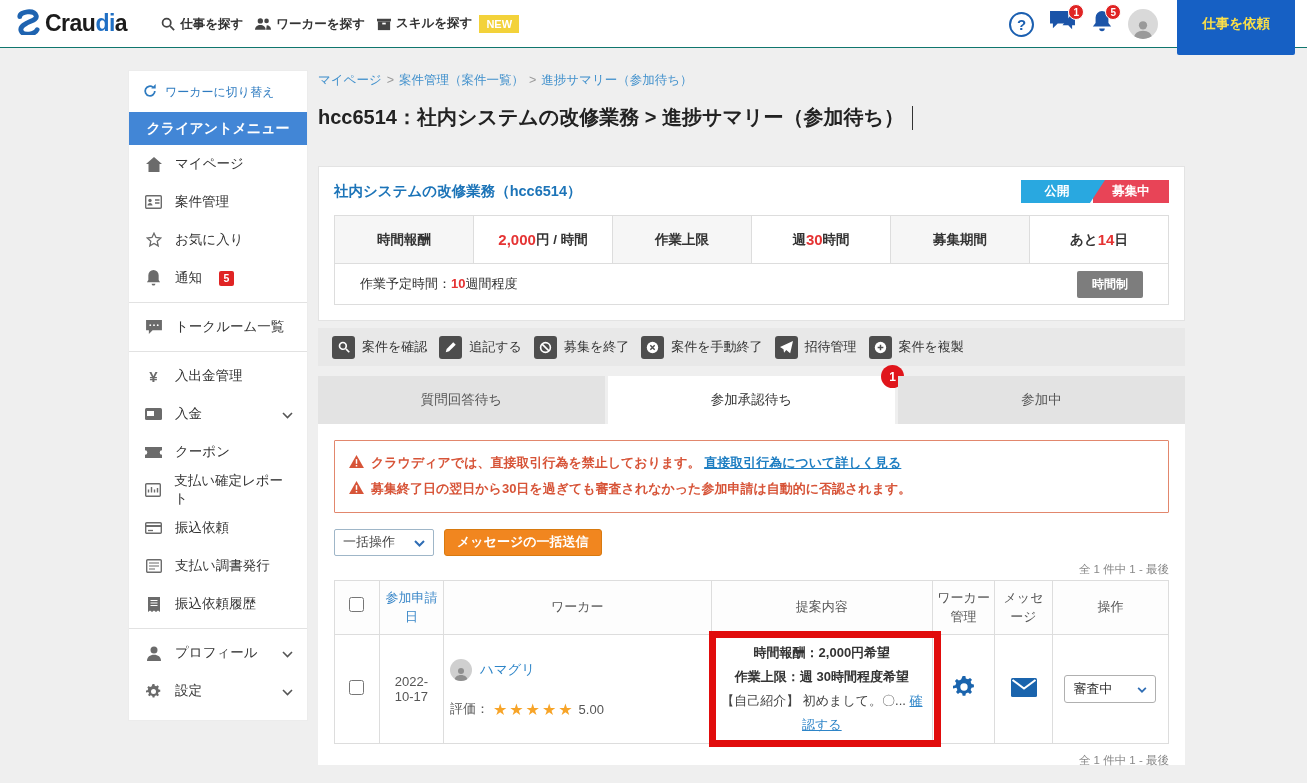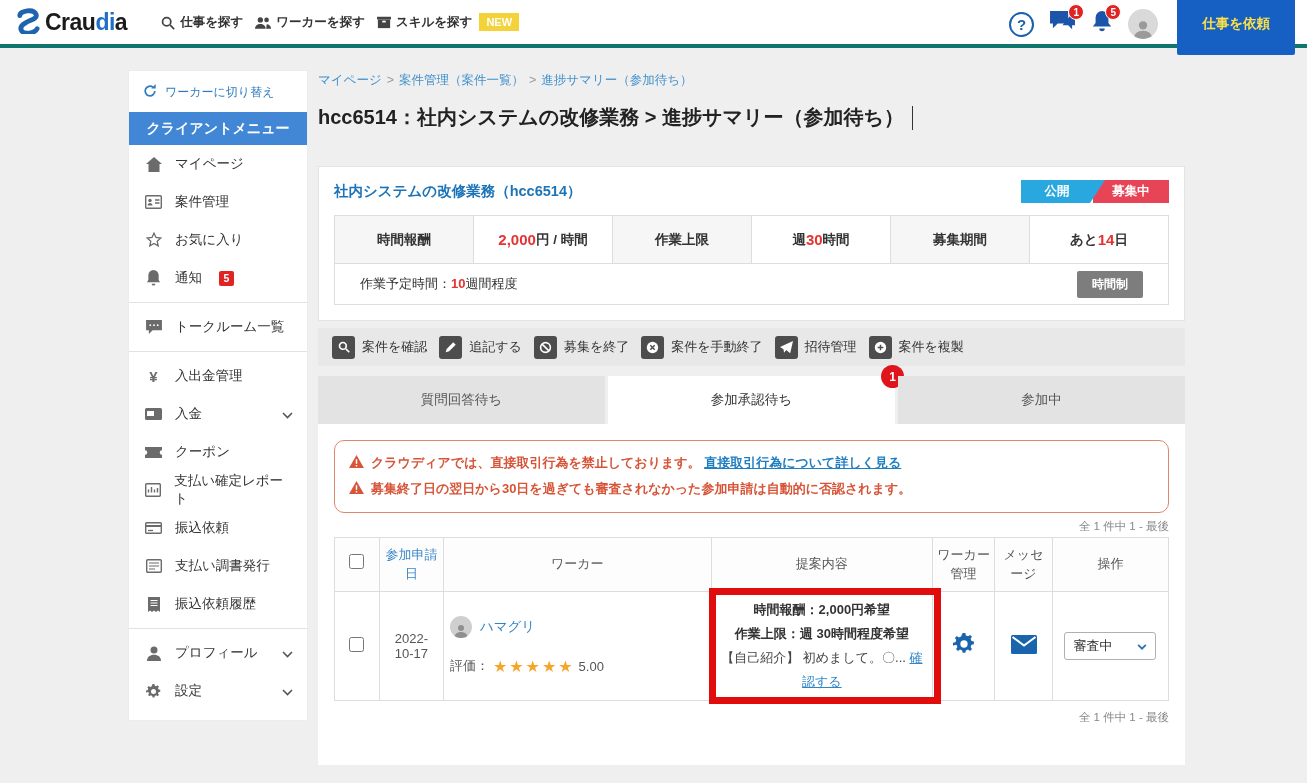--- a/index.html
+++ b/index.html
@@ -5,21 +5,21 @@
   * { margin:0; padding:0; box-sizing:border-box; }
   html,body { width:1307px; height:783px; }
   body {
     position:relative; background:#efefef; overflow:hidden;
     font-family:"Liberation Sans","DejaVu Sans",sans-serif; color:#333;
   }
   a { text-decoration:none; }
 
   
   .topbar { position:absolute; top:0; left:0; width:1307px; height:48px; background:#fff;
-            border-bottom:4px solid #0f766e; display:flex; align-items:center; z-index:50; }
+            border-bottom:1px solid #0f766e; display:flex; align-items:center; z-index:50; }
   .brand { display:flex; align-items:center; margin-left:14px; cursor:pointer; }
   .brand-text { font-size:23px; font-weight:bold; color:#1b1b1b; letter-spacing:-0.5px; margin-left:4px; }
   .brand-text .accent { color:#1f6fc4; }
   .top-nav { display:flex; align-items:flex-end; margin-left:34px; gap:12px; }
   .top-nav-item { display:flex; align-items:center; gap:5px; font-size:12.5px; font-weight:bold; color:#333; cursor:pointer; }
   .top-nav-item svg { display:block; }
   .new-badge { background:#f3d23a; color:#fff; font-size:11px; font-weight:bold; padding:3px 7px; margin-left:2px; }
   .top-right { position:absolute; right:12px; top:0; height:48px; display:flex; align-items:center; gap:15px; }
   .icon-btn { position:relative; cursor:pointer; display:flex; align-items:center; }
   .num-badge { position:absolute; top:-6px; right:-8px; min-width:16px; height:16px; border-radius:8px;
@@ -89,21 +89,21 @@
   .tabs { position:absolute; top:306px; left:0; width:867px; height:48px; display:flex; gap:3px; }
   .tab { flex:1; background:#e3e3e3; color:#555; font-size:13.5px; text-align:center; line-height:48px;
          cursor:pointer; position:relative; }
   .tab.active { background:#fff; color:#333; }
   .tab-badge { position:absolute; top:-11px; right:-9px; width:23px; height:23px; border-radius:50%;
                background:#e0151b; color:#fff; font-size:12px; font-weight:bold;
                display:flex; align-items:center; justify-content:center; }
 
   
   .panel { position:absolute; top:354px; left:0; width:867px; height:341px; background:#fff; padding:16px 16px 0; }
-  .warning-box { border:1px solid #e2876d; border-radius:10px; padding:9px 14px; font-size:13px; line-height:1.95; }
+  .warning-box { border:1px solid #e2876d; border-radius:1px; padding:9px 14px; font-size:13px; line-height:1.95; }
   .warn-line { display:flex; align-items:flex-start; gap:7px; color:#d75438; font-weight:bold; }
   .warn-line svg { margin-top:5px; flex:none; }
   .warning-box a { color:#1e7ec2; font-weight:bold; text-decoration:underline; cursor:pointer; }
   .bulk-row { display:flex; align-items:center; gap:10px; margin-top:16px; }
   .select-box { width:100px; height:27px; border:1px solid #9fb6c8; border-radius:2px; background:#fff;
                 display:flex; align-items:center; justify-content:space-between; padding:0 8px;
                 font-size:13px; color:#444; cursor:pointer; }
   .orange-btn { background:#f1861f; border:1px solid #d87a10; color:#fff; font-size:13px; font-weight:bold;
                 height:27px; padding:0 12px; border-radius:3px; cursor:pointer; }
   .pagination { text-align:right; font-size:11.5px; color:#888; margin-top:6px; }
@@ -489,20 +489,29 @@
       <div class="warn-line">
         <span><svg width="15" height="13" viewBox="0 0 16 14">
               <path d="M8 0l8 14H0z" fill="#d75438"></path>
               <rect x="7.2" y="4.5" width="1.6" height="5" fill="#fff"></rect>
               <rect x="7.2" y="10.8" width="1.6" height="1.6" fill="#fff"></rect>
             </svg></span>
         <span>募集終了日の翌日から30日を過ぎても審査されなかった参加申請は自動的に否認されます。</span>
       </div>
     </div>
 
+    <div class="bulk-row">
+      <div class="select-box">
+        <span>一括操作</span>
+        <span class="chev-blue"><svg width="11" height="7" viewBox="0 0 11 7">
+              <path d="M1 1l4.5 4.5L10 1" fill="none" stroke="#2f6db4" stroke-width="2"></path>
+            </svg></span>
+      </div>
+      <button class="orange-btn">メッセージの一括送信</button>
+    </div>
 
     <div class="pagination">全 1 件中 1 - 最後</div>
 
     <table class="applicants">
       <thead>
         <tr>
           <th class="col-cb">
             <input type="checkbox" style="">
           </th>
           <th class="col-date blue">参加申請日</th>

